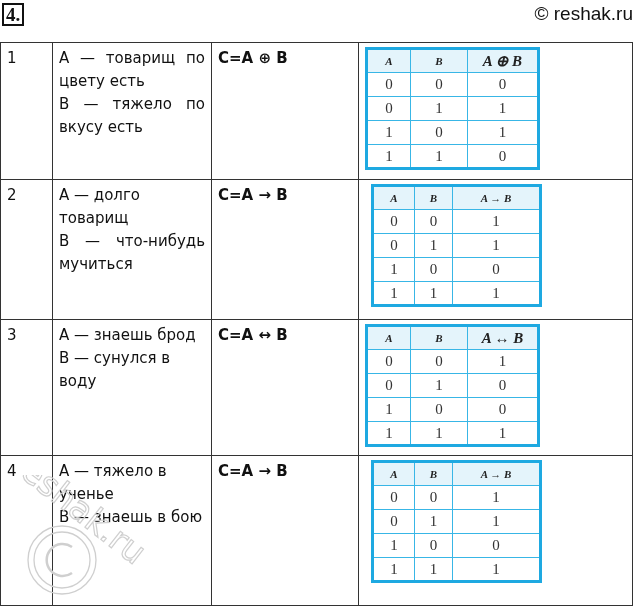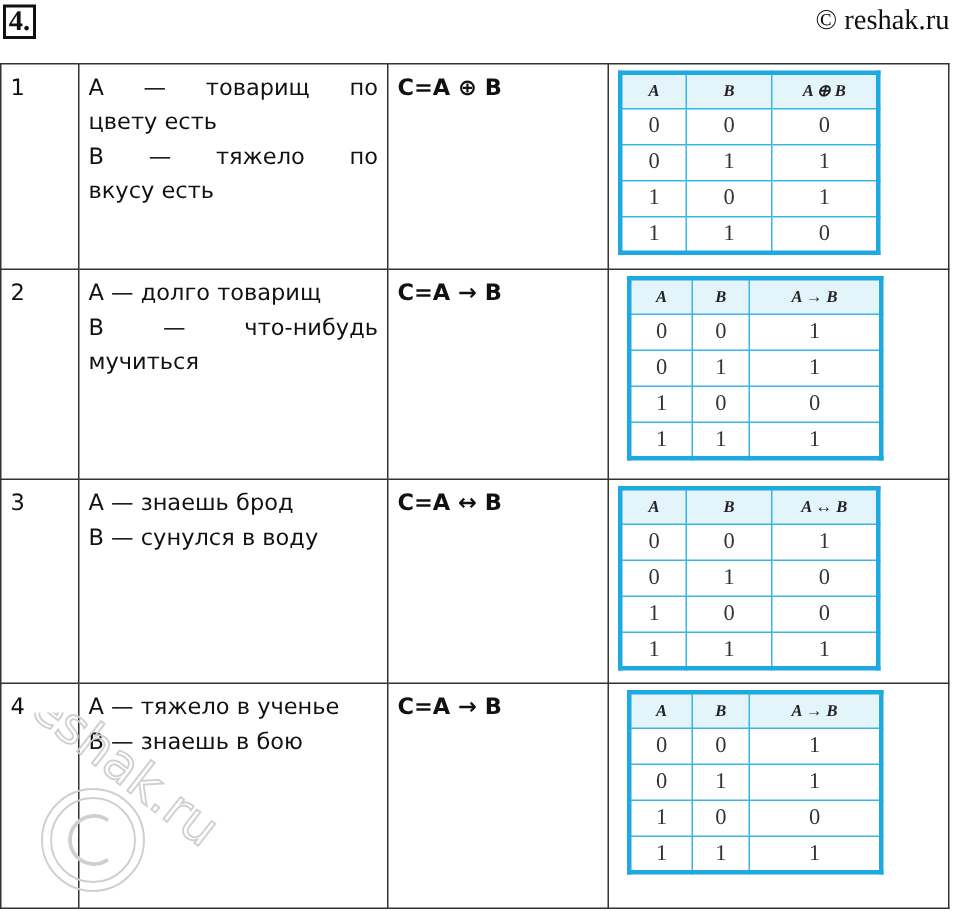--- a/index.html
+++ b/index.html
@@ -8,35 +8,35 @@
 
   .task-number {
     position: absolute; left: 2px; top: 3px;
     width: 22px; height: 23px;
     border: 2px solid #111;
     font-family: "Liberation Serif", serif; font-weight: bold;
     font-size: 19px; line-height: 19px; text-align: center;
   }
   .copyright {
     position: absolute; right: 4px; top: 3px;
-    font-family: Liberation Serif, serif; font-size: 19px;
+    font-family: Liberation Sans, sans-serif; font-size: 19px;
   }
 
   table.main {
     position: absolute; left: 0; top: 42px;
     width: 633px; border-collapse: collapse;
   }
   table.main td {
     border: 1.5px solid #333;
     vertical-align: top;
     font-size: 15px; line-height: 23px;
     padding: 4px 6px;
   }
   td.num { width: 52px; }
-  td.desc { width: 206px; }
+  td.desc { width: 159px; }
   td.formula { width: 147px; font-weight: bold; }
   td.tt-cell { padding: 3px 0 0 14px; }
 
   .desc-line { display: block; }
   .justify { text-align: justify; text-align-last: justify; }
 
   table.tt {
     border-collapse: collapse;
     border: 3px solid #1ea9e1;
     font-family: "Liberation Serif", serif;
@@ -50,21 +50,21 @@
     padding: 0;
     color: #333;
     line-height: 22px;
   }
   table.tt th {
     background: #e4f4fb; font-style: italic; font-weight: bold; color: #222;
   }
   table.tt th.c1, table.tt td.c1 { width: 44px; }
   table.tt th.c2, table.tt td.c2 { width: 57px; }
   table.tt th.c3, table.tt td.c3 { width: 71px; }
-  table.tt th.c3 { font-size: 11px; }
+  table.tt th.c3 { font-size: 15px; }
 
   .watermark {
     position: absolute; left: 0; top: 475px; width: 175px; height: 132px;
     pointer-events: none;
   }
 </style>
 </head>
 <body>
 
 <div class="task-number">4.</div>

